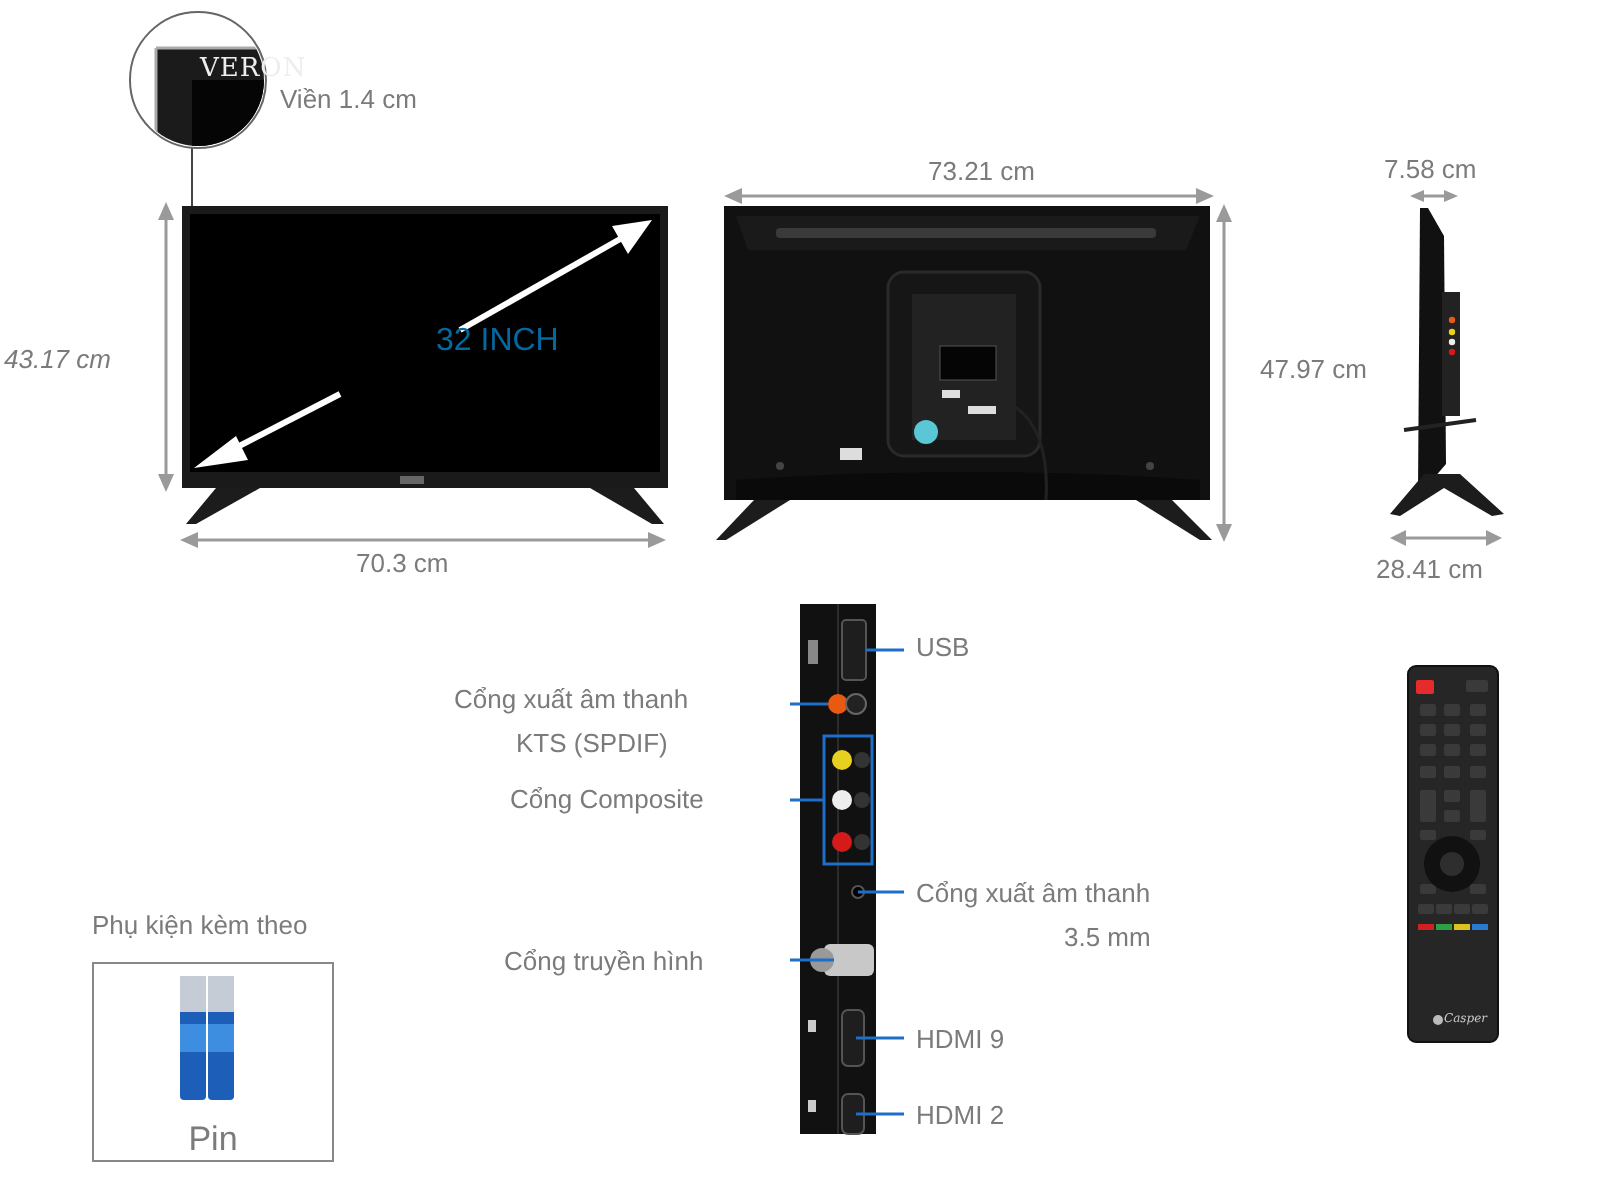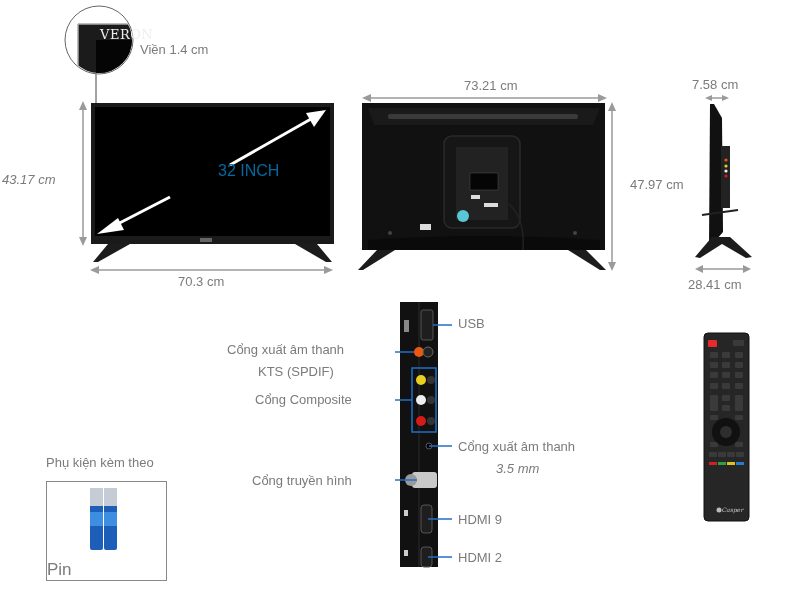--- a/index.html
+++ b/index.html
@@ -153,38 +153,38 @@
     <line x1="395" y1="480" x2="417" y2="480" stroke="#1f6fc9" stroke-width="1.5"></line>
     <line x1="428" y1="519" x2="452" y2="519" stroke="#1f6fc9" stroke-width="1.5"></line>
     <line x1="428" y1="557" x2="452" y2="557" stroke="#1f6fc9" stroke-width="1.5"></line>
   </svg>
 
   <div class="lbl" style="left:458px;top:314px;">USB</div>
   <div class="lbl" style="left:227px;top:340px;">Cổng xuất âm thanh</div>
   <div class="lbl" style="left:258px;top:362px;">KTS (SPDIF)</div>
   <div class="lbl" style="left:255px;top:390px;text-align:center;">Cổng Composite</div>
   <div class="lbl" style="left:458px;top:437px;">Cổng xuất âm thanh</div>
-  <div class="lbl" style="left:496px;top:459px;font-style:italic;">3.5 mm</div>
+  <div class="lbl" style="left:532px;top:459px;">3.5 mm</div>
   <div class="lbl" style="left:252px;top:471px;">Cổng truyền hình</div>
   <div class="lbl" style="left:458px;top:510px;">HDMI 9</div>
   <div class="lbl" style="left:458px;top:548px;">HDMI 2</div>
 </div>
 
 <div>
   <div class="lbl" style="left:46px;top:453px;">Phụ kiện kèm theo</div>
   <div class="callout-box" style="left:46px;top:481px;width:119px;height:98px;">
     <svg width="119" height="98" style="left:0;top:0;">
       <rect x="43" y="6" width="13" height="62" rx="2" fill="#1d5fb8"></rect>
       <rect x="57" y="6" width="13" height="62" rx="2" fill="#1d5fb8"></rect>
       <rect x="43" y="6" width="13" height="18" fill="#c6ccd6"></rect>
       <rect x="57" y="6" width="13" height="18" fill="#c6ccd6"></rect>
       <rect x="43" y="30" width="13" height="14" fill="#3d8de0"></rect>
       <rect x="57" y="30" width="13" height="14" fill="#3d8de0"></rect>
     </svg>
-    <div class="abs" style="left:0;width:119px;top:78px;font-size:17px;color:#7b7b7b;">Pin</div>
+    <div class="abs" style="left:0;width:119px;top:78px;text-align:center;font-size:17px;color:#7b7b7b;">Pin</div>
   </div>
 </div>
 
 <div>
   <svg width="800" height="600" style="left:0;top:0;">
     <rect x="704" y="333" width="45" height="188" rx="4" fill="#262626" stroke="#111" stroke-width="1"></rect>
     <rect x="708" y="340" width="9" height="7" rx="1" fill="#e52b2b"></rect>
     <rect x="733" y="340" width="11" height="6" rx="1" fill="#3a3a3a"></rect>
     <g fill="#3a3a3a">
       <rect x="710" y="352" width="8" height="6" rx="1"></rect>

